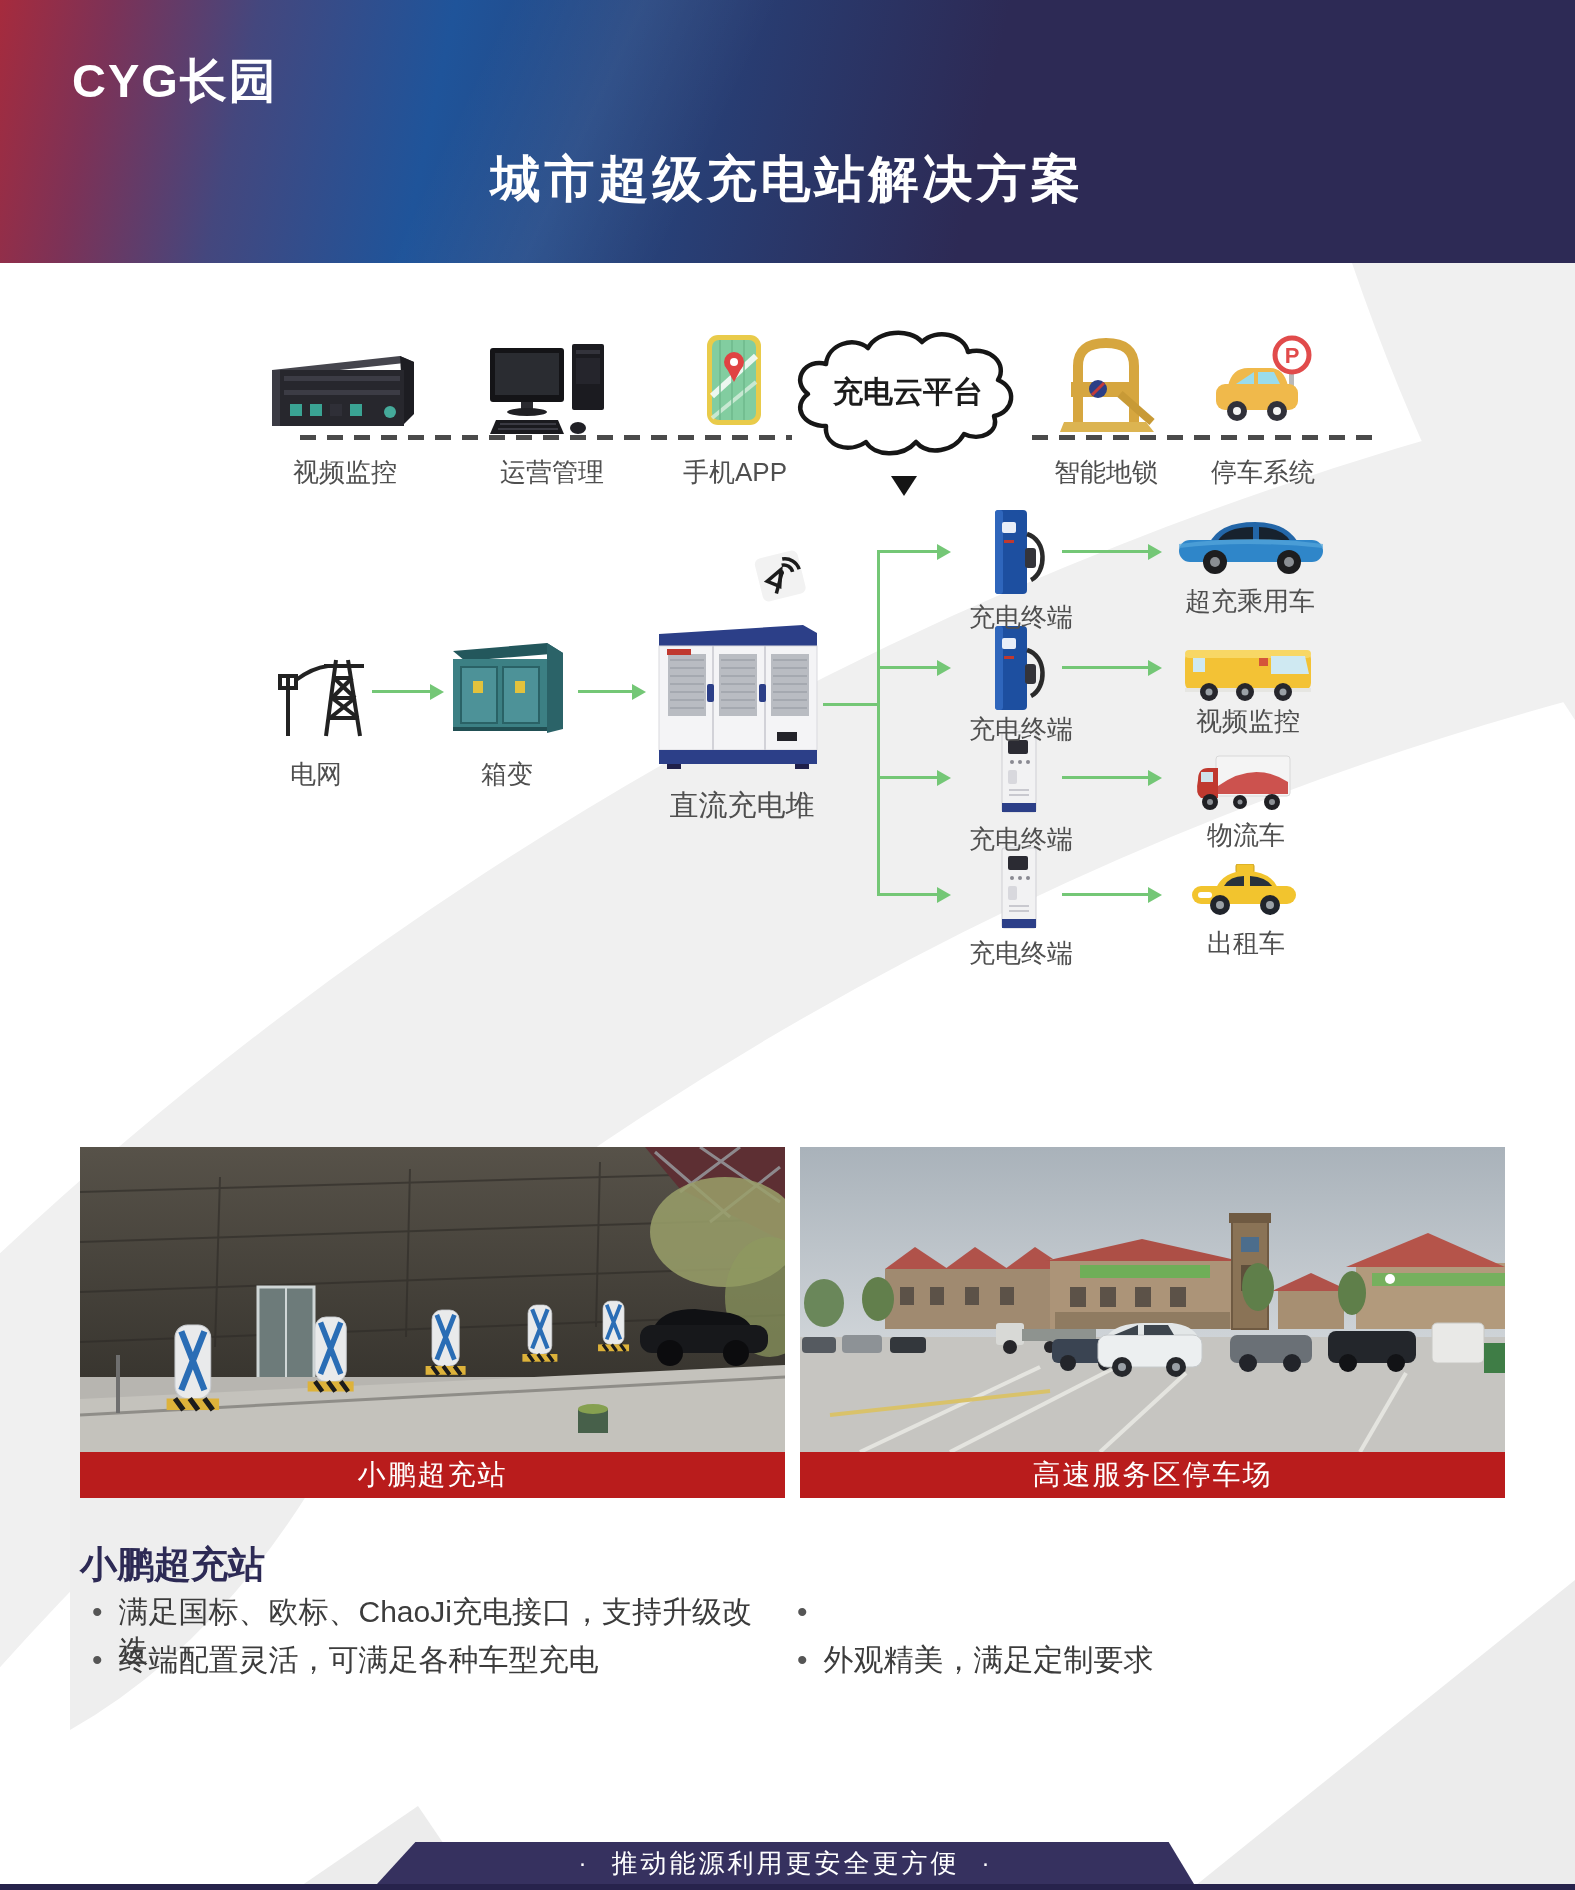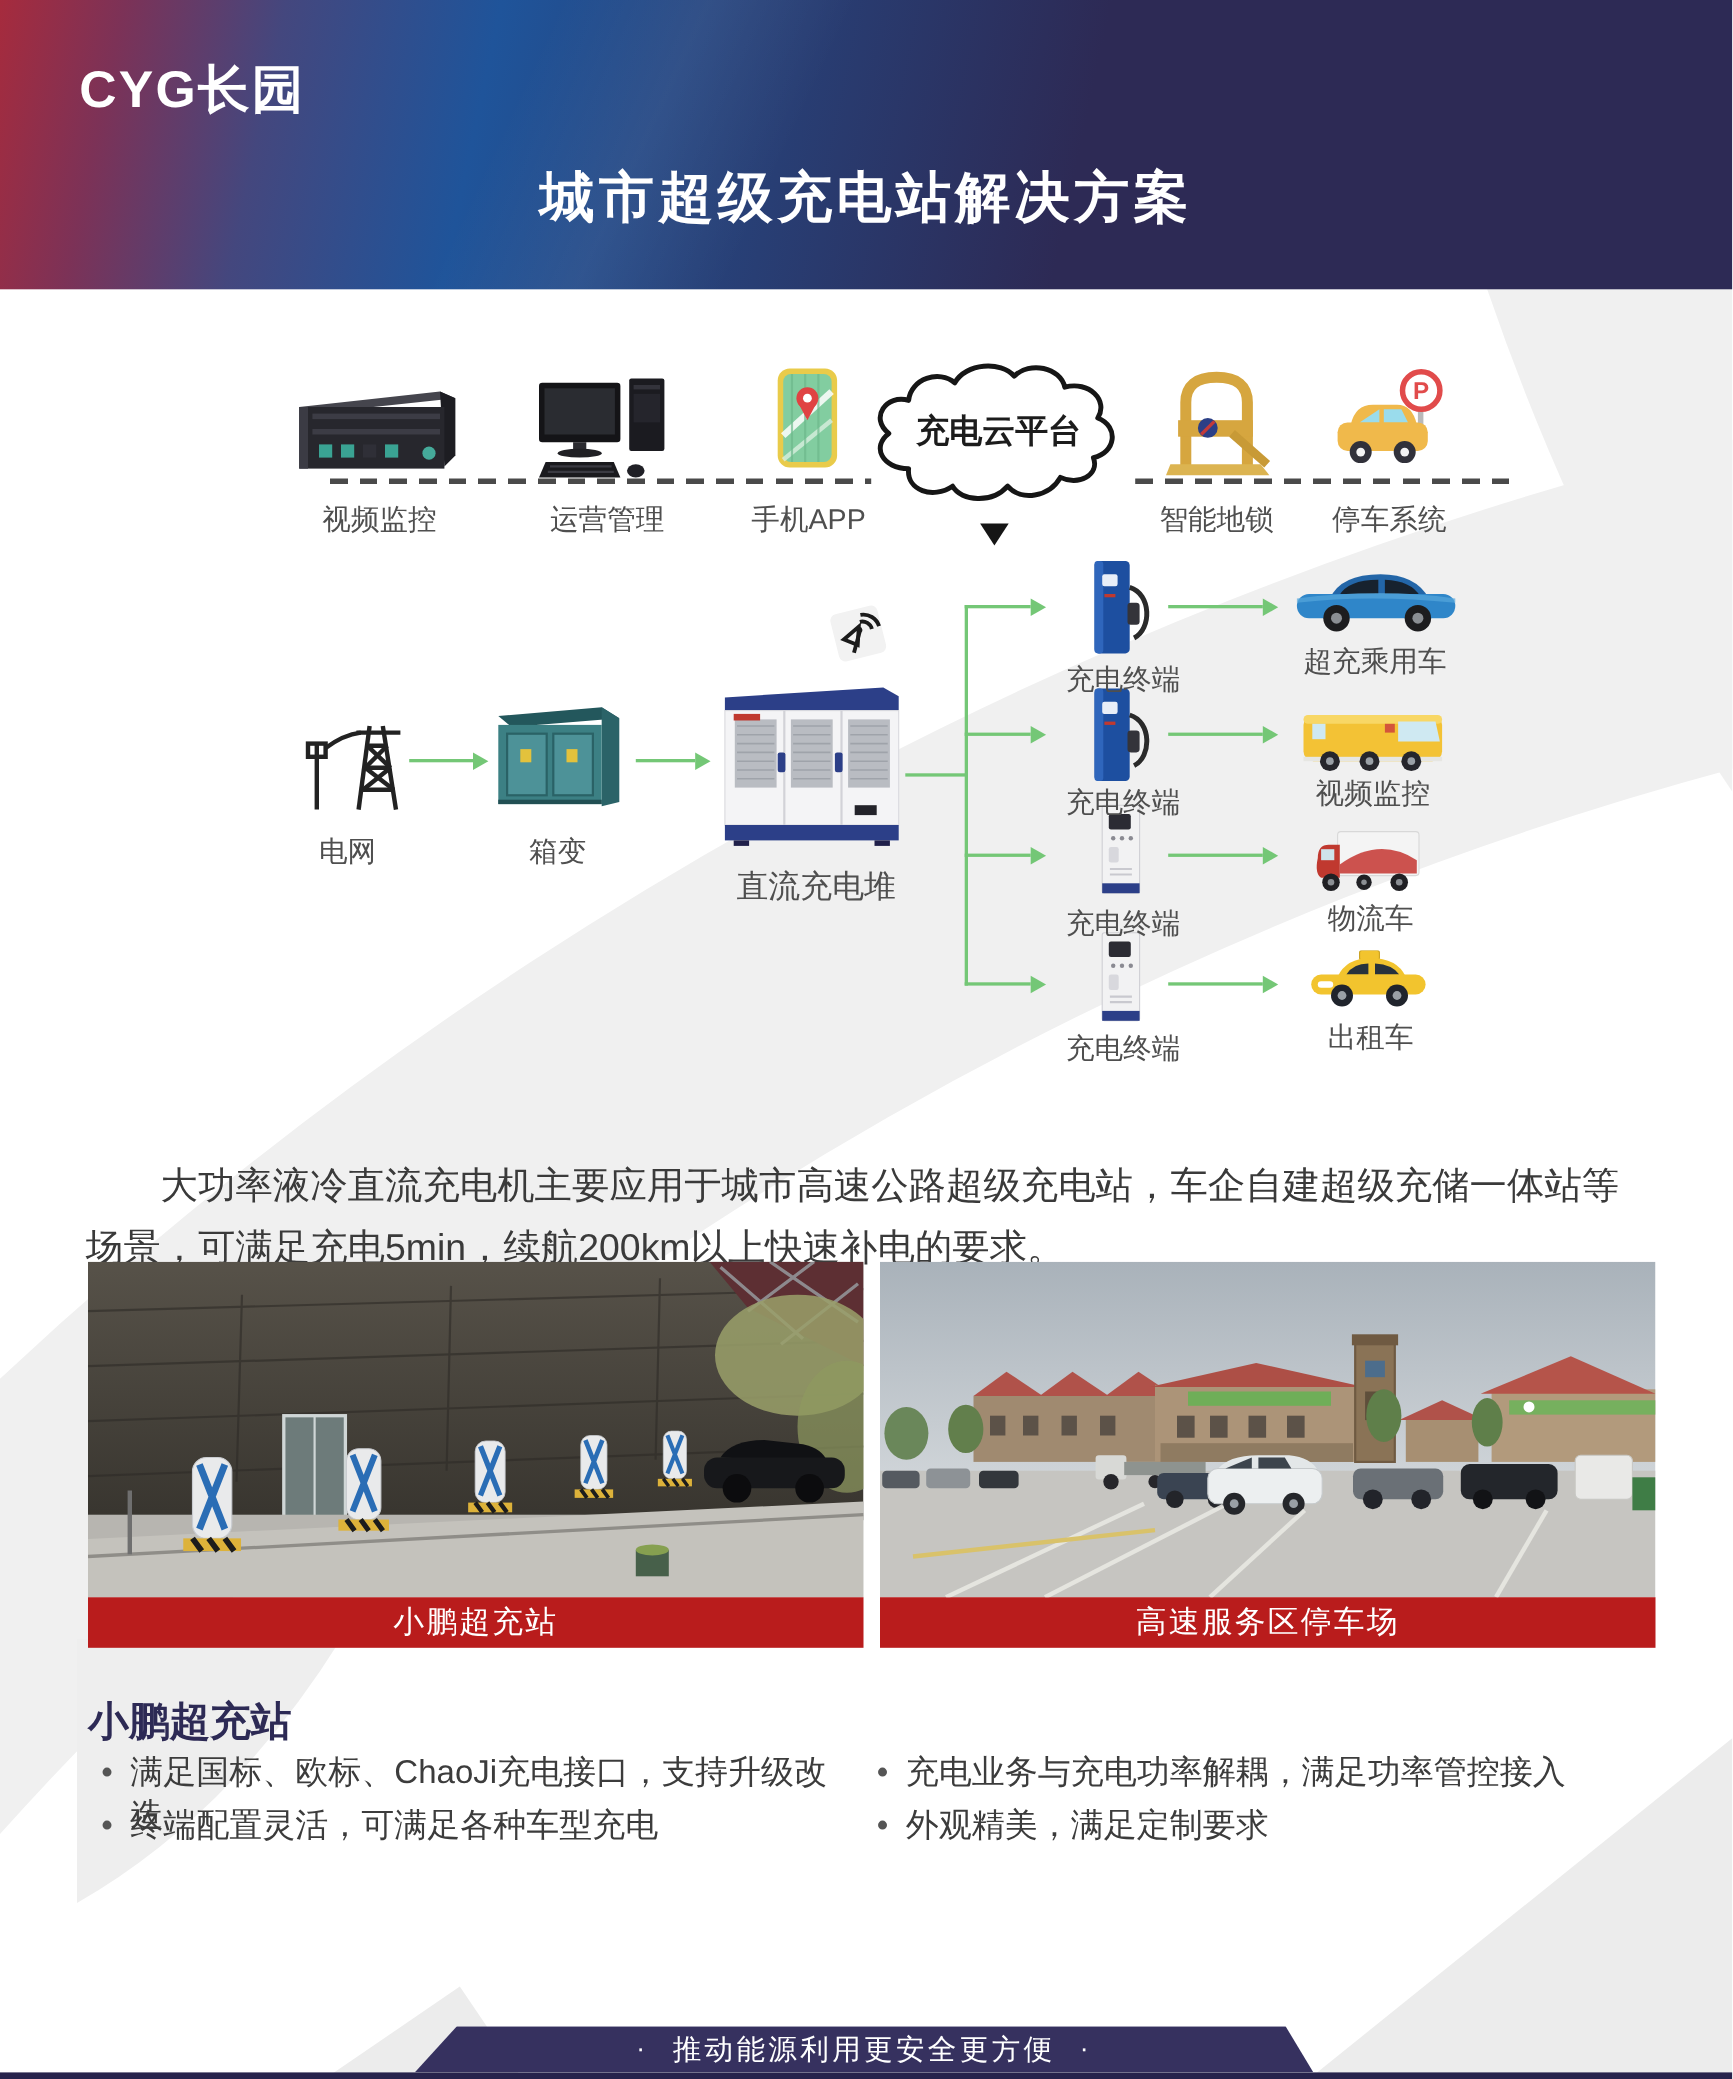--- a/index.html
+++ b/index.html
@@ -334,21 +334,20 @@
     <path d="M60,12 Q76,13 82,22 L60,22 Z" fill="#27323c"></path>
     <rect x="2" y="22" width="104" height="18" rx="9" fill="#f2c42e"></rect>
     <rect x="8" y="28" width="14" height="6" rx="3" fill="#ffffff"></rect>
     <circle cx="30" cy="41" r="10" fill="#20242c"></circle>
       <circle cx="30" cy="41" r="4" fill="#9aa0a6"></circle>
     <circle cx="80" cy="41" r="10" fill="#20242c"></circle>
       <circle cx="80" cy="41" r="4" fill="#9aa0a6"></circle>
   </svg>
   <div class="dlabel" style="left:1246px;top:926px">出租车</div>
 
-  <p id="desc" class="content">大功率液冷直流充电机主要应用于城市高速公路超级充电站，车企自建超级充储一体站等场景，可满足充电5min，续航200km以上快速补电的要求。</p>
 
   <div class="photo" style="left:80px;top:1147px">
     <svg width="705" height="305" viewBox="0 0 705 305">
       <defs>
         <linearGradient id="wallg" x1="0" y1="0" x2="0" y2="1">
           <stop offset="0" stop-color="#575249"></stop>
             <stop offset="1" stop-color="#38352f"></stop>
         </linearGradient>
       </defs>
       <rect width="705" height="235" fill="url(#wallg)"></rect>
@@ -509,21 +508,20 @@
   <div class="bullet" style="left:92px;top:1592px;width:660px">
     <span class="dot">•</span>
     <span class="txt">满足国标、欧标、ChaoJi充电接口，支持升级改造</span>
   </div>
   <div class="bullet" style="left:92px;top:1640px;width:660px">
     <span class="dot">•</span>
     <span class="txt">终端配置灵活，可满足各种车型充电</span>
   </div>
   <div class="bullet" style="left:797px;top:1592px;width:700px">
     <span class="dot">•</span>
-    <span class="txt">充电业务与充电功率解耦，满足功率管控接入</span>
   </div>
   <div class="bullet" style="left:797px;top:1640px;width:700px">
     <span class="dot">•</span>
     <span class="txt">外观精美，满足定制要求</span>
   </div>
 
   <div id="footer-trap">
     <span class="fdot">·</span>
     <span>推动能源利用更安全更方便</span>
     <span class="fdot">·</span>

